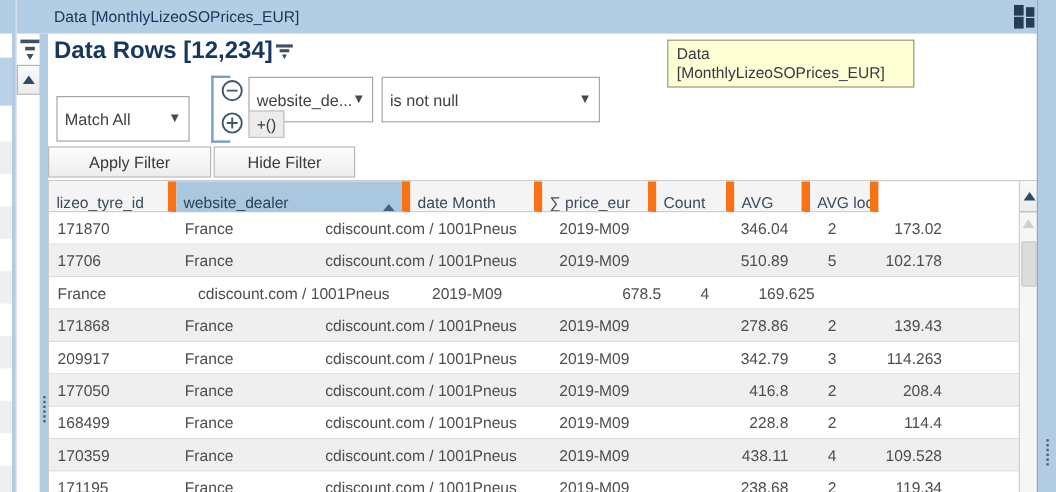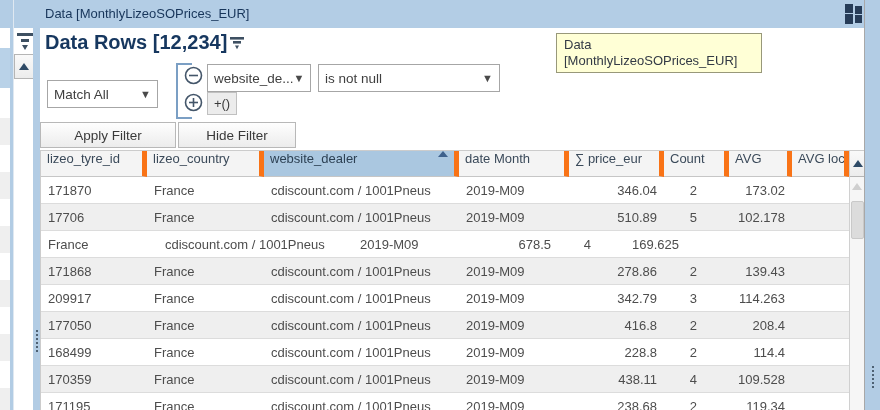--- a/index.html
+++ b/index.html
@@ -31,38 +31,38 @@
   .tri-up { width:0; height:0; border-left:5px solid transparent; border-right:5px solid transparent; border-bottom:7px solid #2e4a66; }
 
   
   .page-title { position:absolute; left:45px; top:31px; font-size:20px; font-weight:bold; color:#16375f; white-space:nowrap; }
   .title-funnel { position:absolute; left:229px; top:36px; width:16px; height:14px; }
 
   
   .tooltip { position:absolute; left:556px; top:33px; width:206px; background:#ffffd6; border:1px solid #98987a; padding:3px 7px; font-size:13px; color:#333a45; line-height:16px; }
 
   
-  .select { position:absolute; background:#fff; border:1px solid #a6a6a6; height:28px; font-size:13.5px; color:#3f3f3f; display:flex; align-items:center; padding:0 6px; }
+  .select { position:absolute; background:#fff; border:1px solid #a6a6a6; height:38px; font-size:13.5px; color:#3f3f3f; display:flex; align-items:center; padding:0 6px; }
   .select .chev { margin-left:auto; font-size:11px; color:#4a4a4a; }
   .sel-match { left:47px; top:80px; width:111px; }
   .sel-field { left:207px; top:64px; width:104px; }
   .sel-op    { left:318px; top:64px; width:182px; }
   .bracket { position:absolute; left:176px; top:63px; width:16px; height:56px; border-left:2px solid #7b9fc4; border-top:2px solid #7b9fc4; border-bottom:2px solid #7b9fc4; }
   .round-btn { position:absolute; width:19px; height:19px; }
   .rb-minus { left:184px; top:66px; }
   .rb-plus  { left:184px; top:93px; }
   .group-btn { position:absolute; left:207px; top:92px; width:30px; height:23px; background:#ececec; border:1px solid #c0c0c0; font-size:13px; color:#3a3a3a; display:flex; align-items:center; justify-content:center; }
   .push-btn { position:absolute; height:26px; background:linear-gradient(#fefefe,#ececec); border:1px solid #b8b8b8; font-size:13.5px; color:#3a3a3a; display:flex; align-items:center; justify-content:center; }
   .btn-apply { left:40px; top:122px; width:136px; }
   .btn-hide  { left:178px; top:122px; width:118px; }
 
   
   .table { position:absolute; left:40px; top:150px; width:824px; height:260px; overflow:hidden; border-left:1px solid #cccccc; border-top:1px solid #cccccc; background:#fff; }
   .thead { position:absolute; left:0; top:0; height:26px; display:flex; }
-  .th { height:26px; background:#f4f4f4; border-right:5px solid #f97316; border-bottom:1px solid #c6c6c6; font-size:13px; color:#3b4a5a; display:flex; align-items:flex-start; padding:0 6px; white-space:nowrap; overflow:hidden; }
+  .th { height:26px; background:#f4f4f4; border-right:7px solid #f97316; border-bottom:1px solid #c6c6c6; font-size:13px; color:#3b4a5a; display:flex; align-items:flex-end; padding:0 6px; white-space:nowrap; overflow:hidden; }
   .th.sorted { background:#aac7e0; color:#2d4154; }
   .sort-asc { margin-left:auto; width:0; height:0; border-left:5px solid transparent; border-right:5px solid transparent; border-bottom:6px solid #3e618c; }
   .tbody { position:absolute; left:0; top:26px; width:808px; }
   .tr { display:flex; height:27px; border-bottom:1px solid #dcdcdc; background:#fff; }
   .tr.even { background:#efefef; }
   .td { height:26px; font-size:13px; color:#4d4d4d; display:flex; align-items:center; padding:0 7px; white-space:nowrap; overflow:hidden; }
   .td.right { justify-content:flex-end; }
   .td.count { justify-content:flex-end; padding-right:32px; }
 
   
@@ -161,23 +161,20 @@
   <div class="group-btn">+()</div>
 
   <div class="push-btn btn-apply">Apply Filter</div>
   <div class="push-btn btn-hide">Hide Filter</div>
 
   <div class="table">
     <div class="thead" id="thead">
         <div class="th" style="width: 106px;">
           <span>lizeo_tyre_id</span>
         </div>
-        <div class="th" style="width: 117px;">
-          <span>lizeo_country</span>
-        </div>
         <div class="th sorted" style="width: 195px;">
           <span>website_dealer</span>
           <span class="sort-asc"></span>
         </div>
         <div class="th" style="width: 110px;">
           <span>date Month</span>
         </div>
         <div class="th" style="width: 95px;">
           <span>∑ price_eur</span>
         </div>

